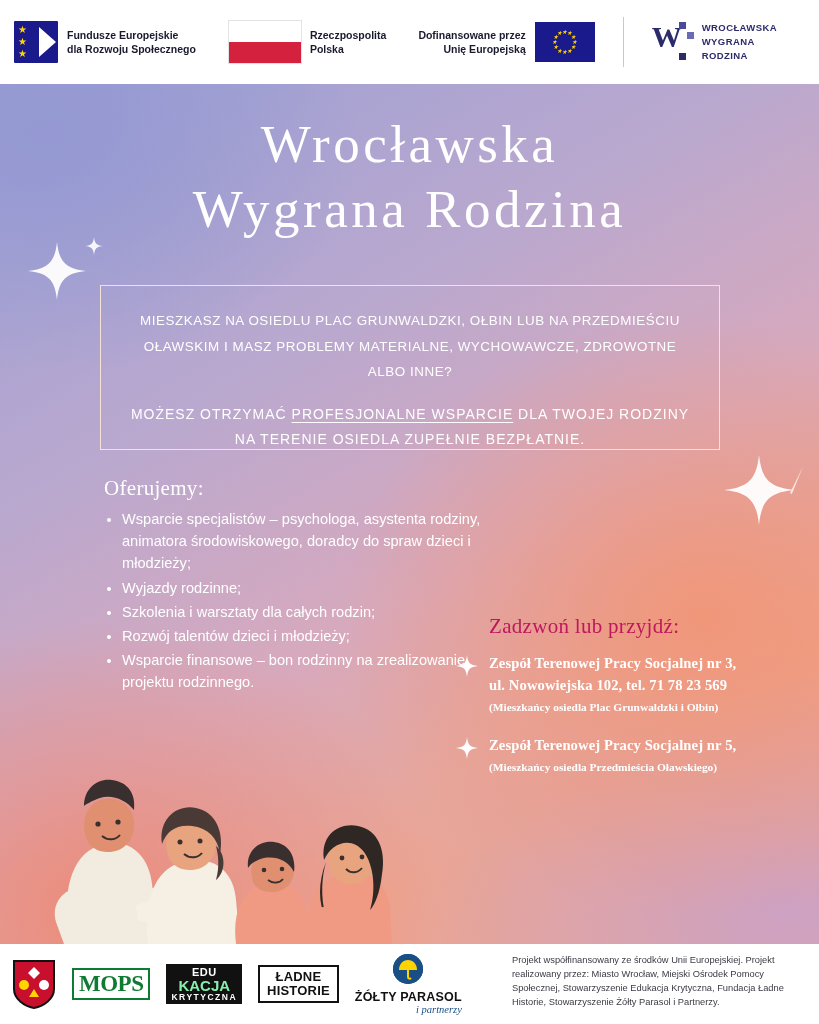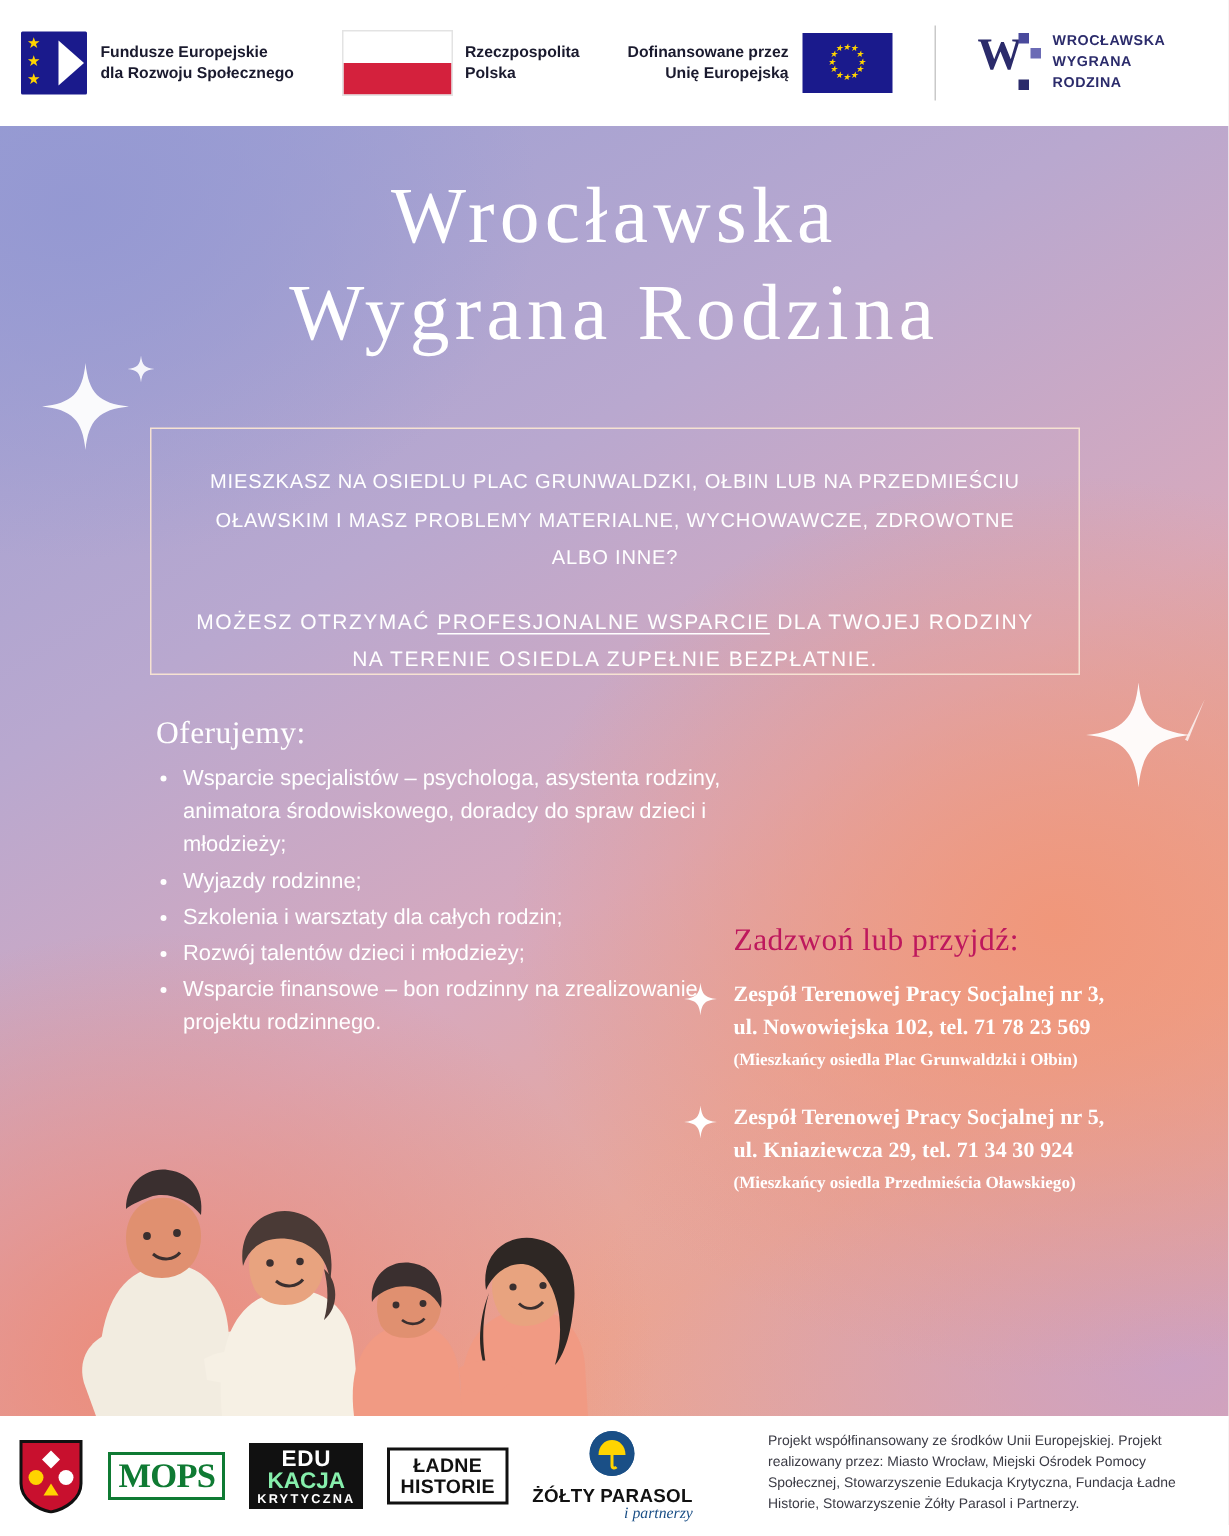--- a/index.html
+++ b/index.html
@@ -177,21 +177,21 @@
     z-index: 6;
     display: flex; align-items: center;
   }
   .footer-logos { display: flex; align-items: center; gap: 16px; padding-left: 12px; }
   .f-logo { height: 48px; display: flex; align-items: center; justify-content: center; }
   .mops { font-family: "Liberation Serif", serif; font-weight: bold; color: #0f7a33; font-size: 23px; letter-spacing: -.5px; }
   .mops-wrap { border: 2px solid #0f7a33; padding: 1px 5px; }
   .edu {
     background: #111; color: #fff; padding: 3px 5px; text-align: center; line-height: 1;
   }
-  .edu .e1 { font-weight: bold; font-size: 15px; letter-spacing: .5px; }
+  .edu .e1 { font-weight: bold; font-size: 11px; letter-spacing: .5px; }
   .edu .e2 { font-weight: bold; font-size: 15px; color: #86efac; }
   .edu .e3 { font-weight: bold; font-size: 8.5px; letter-spacing: 1.5px; }
   .ladne {
     border: 2px solid #111; color: #111; padding: 3px 7px; text-align: center; line-height: 1.08;
     font-weight: bold; font-size: 13px; letter-spacing: .2px;
   }
   .parasol { display: flex; align-items: center; gap: 6px; flex-direction: column; }
   .parasol-mark { width: 30px; height: 30px; border-radius: 50%; background: #1a4f86; position: relative; }
   .parasol-txt .t1 { font-weight: bold; font-size: 12.5px; color: #111; letter-spacing: .2px; }
   .parasol-txt .t2 { font-family: "Liberation Serif", serif; font-style: italic; font-size: 10.5px; color: #1a4f86; text-align: right; }
@@ -324,21 +324,20 @@
     <div class="note">(Mieszkańcy osiedla Plac Grunwaldzki i Ołbin)</div>
   </div>
 
   <div class="contact-block cb2">
     <span class="cstar">
       <svg width="22" height="22" viewBox="0 0 22 22">
           <path d="M11 0 C11.9 8 13.9 10.1 22 11 C13.9 11.9 11.9 13.9 11 22 C10.1 13.9 8.1 11.9 0 11 C8.1 10.1 10.1 8 11 0 Z" fill="#fff"></path>
         </svg>
     </span>
     <div class="l1">Zespół Terenowej Pracy Socjalnej nr 5,</div>
-    <div class="l2">ul. Kniaziewcza 29, tel. 71 34 30 924</div>
     <div class="note">(Mieszkańcy osiedla Przedmieścia Oławskiego)</div>
   </div>
 
   <svg class="family" viewBox="0 0 370 250">
 
     <path d="M28 250 C22 200 30 162 58 152 C86 142 108 158 112 190 L118 250 Z" fill="#f2ece0"></path>
     <path d="M48 148 C40 132 44 112 60 106 C78 100 94 112 94 130 C94 148 82 158 68 158 C58 158 52 154 48 148 Z" fill="#e09070"></path>
     <path d="M44 112 C44 94 58 84 72 86 C88 88 96 100 94 116 C86 106 72 100 60 104 C52 107 46 110 44 112 Z" fill="#3a2f2f"></path>
     <path d="M112 194 C128 190 146 196 152 210 L150 250 L116 250 Z" fill="#f2ece0"></path>
     <path d="M30 196 C18 202 12 214 16 228 L24 250 L48 250 L40 206 Z" fill="#f2ece0"></path>

